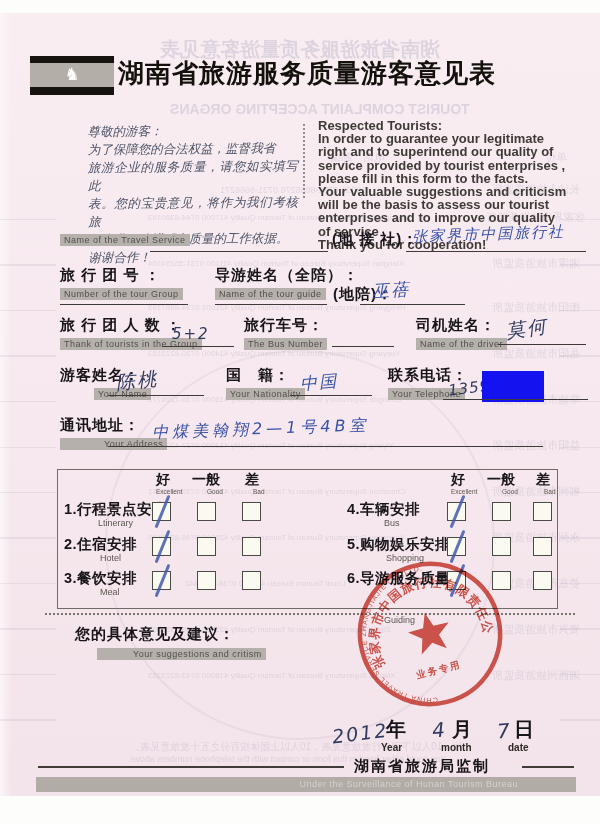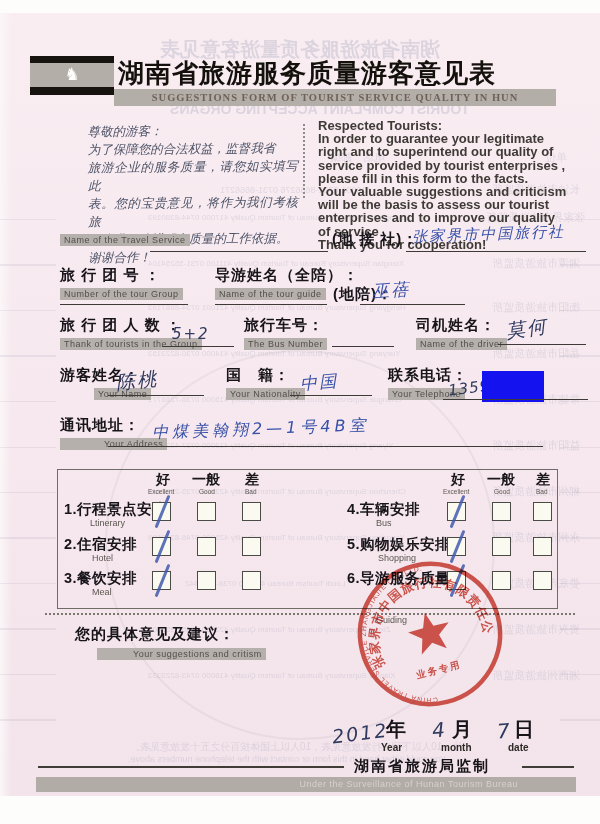--- a/index.html
+++ b/index.html
@@ -7,21 +7,21 @@
   body { background:#e7e4df; font-family:"Liberation Sans", sans-serif; }
   .page { position:relative; width:600px; height:824px; background:#fdfdfb; overflow:hidden; }
   .paper { position:absolute; left:0; top:13px; width:600px; height:783px;
            background:linear-gradient(180deg,#f9edf2 0%,#f6e8ee 55%,#f3e3ea 100%); }
   .paper-edge { position:absolute; left:0; top:13px; width:12px; height:783px;
            background:linear-gradient(90deg,#fbf6f7,rgba(251,246,247,0)); }
   .abs { position:absolute; }
   .zh-label { font-weight:bold; color:#17141a; font-size:15px; letter-spacing:1px; white-space:nowrap; }
   .en-bar { display:inline-block; background:#b6b0ac; color:#534e49; font-size:9px;
             line-height:12px; padding:0 4px; letter-spacing:.5px; white-space:nowrap; }
-  .en-plain { color:#5b5650; font-size:9px; white-space:nowrap; }
+  .en-plain { color:#5b5650; font-size:9px; white-space:nowrap;margin-left:8px; }
   .uline { border-bottom:1.6px solid #3d3a38; }
   .hw { font-style:italic; color:#3750a8; white-space:nowrap;
         font-family:"DejaVu Sans", cursive, sans-serif; letter-spacing:2px; }
   .hw-dark { color:#2f3a5e; }
   .cb { position:absolute; width:19px; height:19px; border:1.6px solid #4a4a46; background:#fbfaf0; }
   .cb.checked::after { content:""; position:absolute; left:8px; top:-9px; width:2.6px; height:35px;
         background:#4159ad; transform:rotate(22deg); border-radius:2px; opacity:.85; }
   .bt { position:absolute; color:#6d7494; opacity:.17; transform:scaleX(-1); white-space:nowrap; }
   .btb { font-weight:bold; opacity:.20; }
   .rate-zh { font-weight:bold; font-size:14px; color:#1a171c; }
@@ -73,21 +73,20 @@
   <div class="sidebleed" style="left:0;top:175px;width:56px;height:575px;"></div>
   <div class="sidebleed" style="left:560px;top:175px;width:40px;height:575px;"></div>
   <div class="wm-circle" style="left:105px;top:350px;width:390px;height:390px;"></div>
 
   <div class="abs" style="left:30px;top:56px;width:84px;height:7px;background:#17140f;"></div>
   <div class="abs" style="left:30px;top:63px;width:84px;height:24px;background:#b4aea8;text-align:center;line-height:24px;">
     <span style="color:#fdfdfb;font-size:17px;">♞</span>
   </div>
   <div class="abs" style="left:30px;top:87px;width:84px;height:8px;background:#17140f;"></div>
   <div class="abs" style="left:118px;top:56px;font-size:26px;font-weight:bold;color:#14110d;letter-spacing:1px;white-space:nowrap;">湖南省旅游服务质量游客意见表</div>
-  <div class="abs" style="left:114px;top:89px;width:442px;height:17px;background:#b4aea8;text-align:center;line-height:17px;font-size:10.5px;font-weight:bold;color:#6e6258;letter-spacing:1px;font-family:'Liberation Serif',serif;">SUGGESTIONS FORM OF TOURIST SERVICE QUALITY IN HUN</div>
 
   <div class="abs pre" style="left:88px;top:122px;width:210px;font-size:12.5px;line-height:18px;font-style:italic;color:#4e5468;transform:rotate(-0.5deg);font-family:'DejaVu Sans',cursive,sans-serif;text-align:justify;">尊敬的游客：
 为了保障您的合法权益，监督我省
 旅游企业的服务质量，请您如实填写此
 表。您的宝贵意见，将作为我们考核旅
 游企业，改进服务质量的工作依据。
 谢谢合作！</div>
   <div class="abs" style="left:303px;top:124px;height:74px;border-left:2px dotted #8d8d8d;"></div>
   <div class="abs pre" style="left:318px;top:119px;width:252px;font-size:13px;line-height:13.2px;color:#3e3a36;font-weight:bold;">Respected Tourists:
 In order to guarantee your legitimate right and to superintend our quality of service provided by tourist enterprises , please  fill  in this form to the facts.

